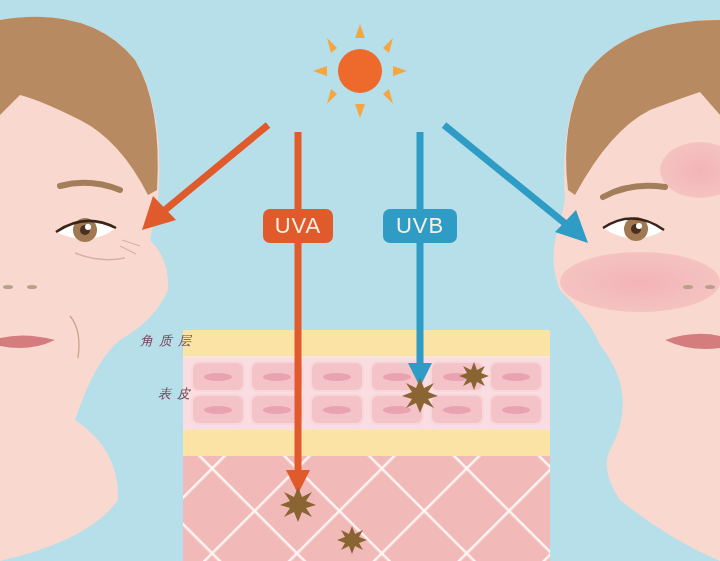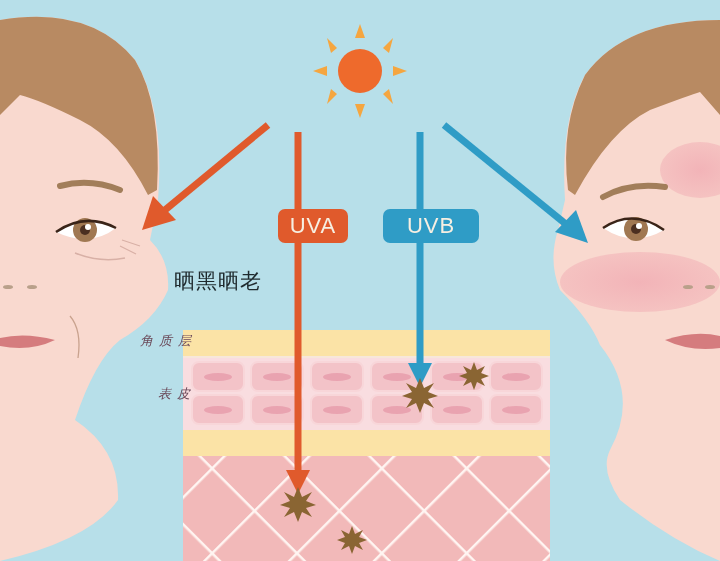--- a/index.html
+++ b/index.html
@@ -129,20 +129,19 @@
     </g>
 
     <g fill="#8a6533">
       <polygon points="420,378 424,388 434,383 428,392 438,396 428,399 434,408 424,403 420,413 416,403 406,408 412,399 402,396 412,392 406,383 416,388"></polygon>
       <polygon points="474,362 477,370 485,366 481,373 489,376 481,379 485,386 477,382 474,390 471,382 463,386 467,379 459,376 467,373 463,366 471,370"></polygon>
       <polygon points="298,487 302,497 312,492 306,501 316,505 306,508 312,517 302,512 298,522 294,512 284,517 290,508 280,505 290,501 284,492 294,497"></polygon>
       <polygon points="352,526 355,534 363,530 359,537 367,540 359,543 363,550 355,546 352,554 349,546 341,550 345,543 337,540 345,537 341,530 349,534"></polygon>
     </g>
   </svg>
 
-  <div class="badge" style="left:278px;top:209px;width:70px;background:#e05a2c;">UVA</div>
-  <div class="badge" style="left:383px;top:209px;width:96px;background:#2f9cc6;">UVB</div>
+  <div class="badge" style="left:263px;top:209px;width:70px;background:#e05a2c;">UVA</div>
+  <div class="badge" style="left:383px;top:209px;width:74px;background:#2f9cc6;">UVB</div>
 
-  <div class="lbl" style="left:174px;top:267px;">晒黑晒老</div>
 
   <div class="hand" style="left:140px;top:332px;">角质层</div>
   <div class="hand" style="left:158px;top:385px;text-align:center;">表皮</div>
 </div>
 
 </body></html>

